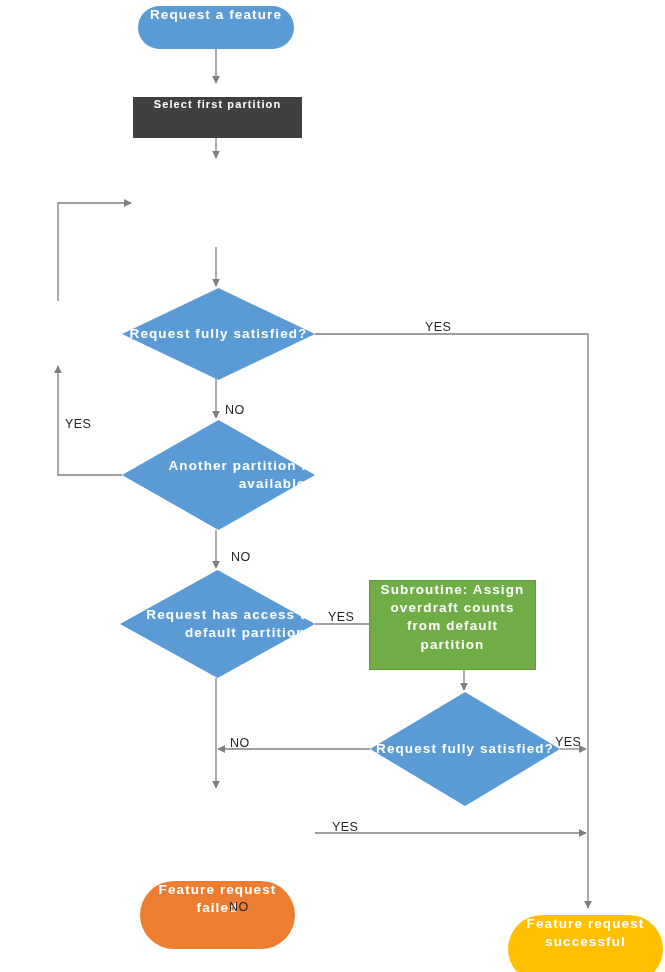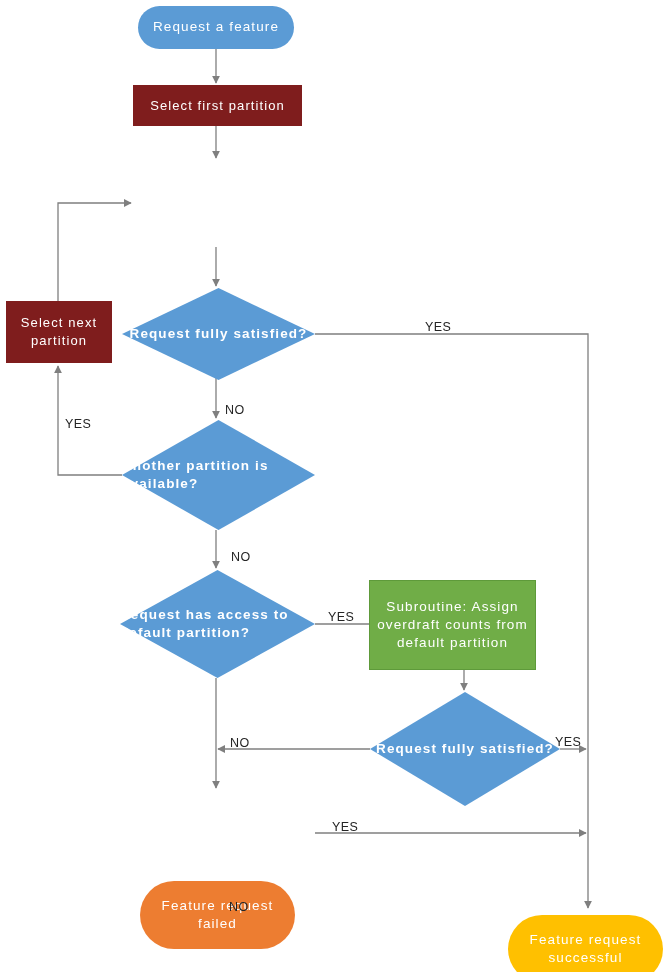--- a/index.html
+++ b/index.html
@@ -20,37 +20,38 @@
   #edges {
     position: absolute;
     left: 0;
     top: 0;
     width: 665px;
     height: 972px;
   }
   .node {
     position: absolute;
     display: flex;
-    align-items: center;
+    align-items: flex-start;
     justify-content: center;
     text-align: center;
     color: #ffffff;
-    font-weight: normal;
+    font-weight: bold;
     letter-spacing: 1.1px;
     line-height: 1.35;
     box-sizing: border-box;
     z-index: 3;
   }
   .node span {
     display: block;
     padding: 0 4px;
   }
   .proc {
-    background: #7f1d1d;
-    font-size: 13px;
+    background: #404040;
+    font-size: 11px;
+    margin-top: 12px;
   }
   .sub {
     background: #70AD47;
     border: 1px solid #5e9a3a;
     font-size: 13.5px;
   }
   .term {
     border-radius: 999px;
     font-size: 13.5px;
   }
@@ -67,21 +68,21 @@
     left: 0; top: 0; right: 0; bottom: 0;
     background: #5B9BD5;
     clip-path: polygon(50% 0%, 100% 50%, 50% 100%, 0% 50%);
   }
   .diamond-wrap .dlabel {
     position: absolute;
     left: 0; top: 0; right: 0; bottom: 0;
     display: flex;
     align-items: center;
     justify-content: center;
-    text-align: left;
+    text-align: right;
     color: #ffffff;
     font-weight: bold;
     font-size: 13.5px;
     letter-spacing: 1.1px;
     line-height: 1.35;
   }
   .edge-label {
     position: absolute;
     font-size: 12.5px;
     color: #252525;
@@ -144,23 +145,20 @@
   <div class="node proc" style="left:133px; top:85px; width:169px; height:41px;">
     <span>Select first partition</span>
   </div>
 
 
   <div class="diamond-wrap" style="left:122px; top:288px; width:193px; height:92px;">
     <div class="dshape"></div>
     <div class="dlabel">Request fully satisfied?</div>
   </div>
 
-  <div class="node proc" style="left:6px; top:301px; width:106px; height:62px;">
-    <span>Select next partition</span>
-  </div>
 
   <div class="diamond-wrap" style="left:122px; top:420px; width:193px; height:110px;">
     <div class="dshape"></div>
     <div class="dlabel">Another partition is available?</div>
   </div>
 
   <div class="diamond-wrap" style="left:120px; top:570px; width:195px; height:108px;">
     <div class="dshape"></div>
     <div class="dlabel">Request has access to default partition?</div>
   </div>

